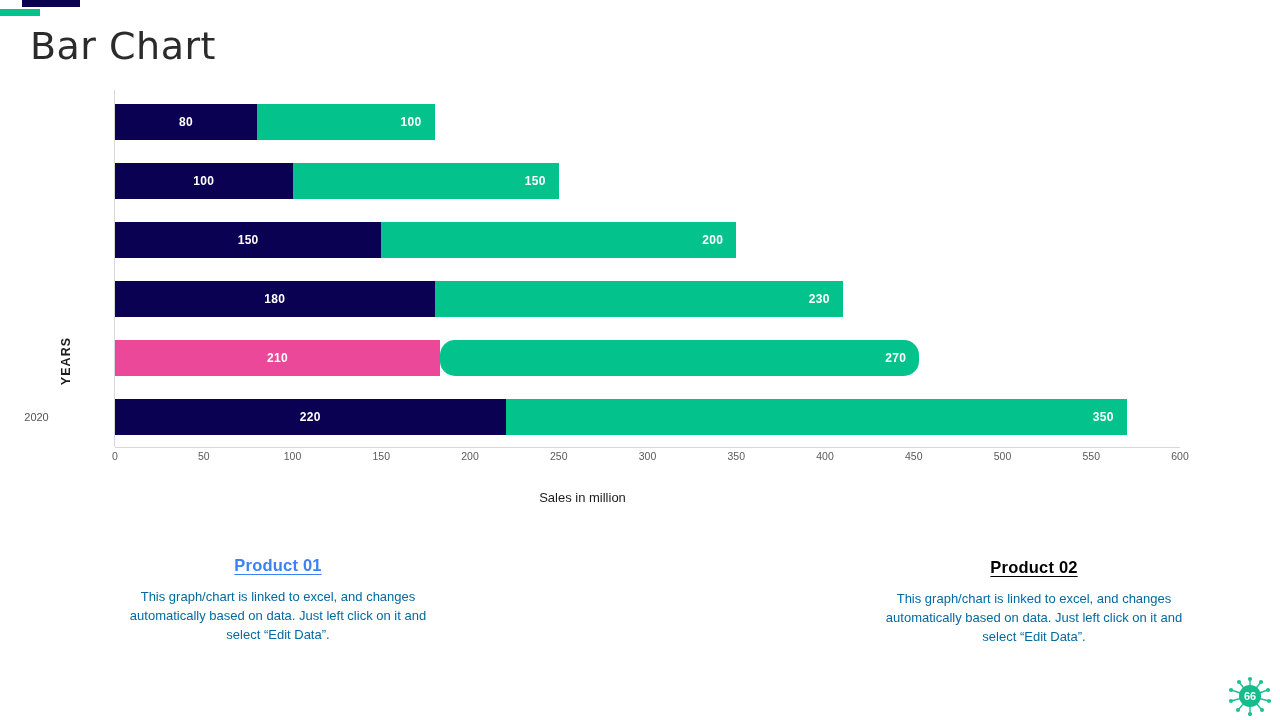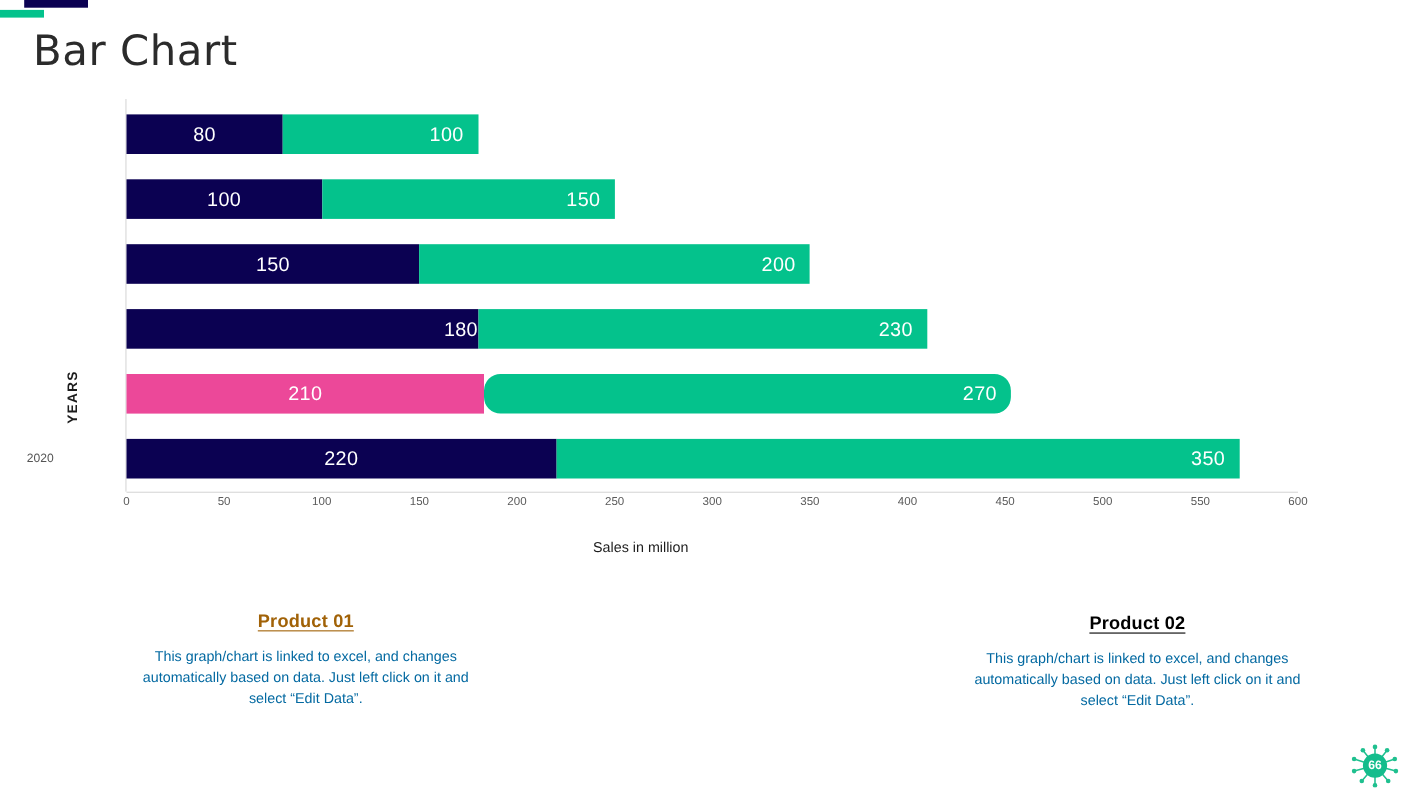--- a/index.html
+++ b/index.html
@@ -69,21 +69,21 @@
     font-size:11px; color:#545454; line-height:36px;
     padding-right:9px;
   }
   .seg {
     position:relative; height:36px;
     display:flex; align-items:center;
   }
   .seg-a { background:#0b0152; justify-content:center; }
   .seg-b { background:#04c28c; justify-content:flex-end; padding-right:13px; }
   .seg-val {
-    font-size:18px; font-weight:normal; color:#ffffff;
+    font-size:12px; font-weight:bold; color:#ffffff;
     letter-spacing:0.3px;
   }
 
   .ticks { position:absolute; left:115px; top:358px; width:1065px; height:20px; }
   .tick {
     position:absolute; top:2px;
     font-size:10.5px; color:#5a5a5a;
     transform:translateX(-50%);
     white-space:nowrap;
   }
@@ -97,21 +97,21 @@
   
   .note { position:absolute; top:556px; width:300px; text-align:center; }
   .note-1 { left:128px; }
   .note-2 { left:874px; width:320px; top:558px; }
   .note-head {
     font-size:16.5px; font-weight:bold; text-decoration:underline;
     text-underline-offset:3px;
     margin-bottom:12px;
     letter-spacing:0.2px;
   }
-  .note-1 .note-head { color:#a16207; }
+  .note-1 .note-head { color:#3b82f6; }
   .note-2 .note-head { color:#000000; }
   .note-body {
     font-size:13px; line-height:19px; color:#0369a1;
   }
 
   
   .badge-wrap { position:absolute; left:1228px; top:676px; width:44px; height:40px; }
   .badge-svg { position:absolute; left:0; top:0; }
   .badge-num {
     position:absolute; left:0; top:0; width:44px; height:40px;
@@ -157,21 +157,21 @@
         </div>
         <div class="row" style="top: 132px;">
           <div class="seg seg-a" style="width: 266.25px; background: rgb(11, 1, 82);">
             <span class="seg-val">150</span>
           </div>
           <div class="seg seg-b" style="width: 355px; background: rgb(4, 194, 140);">
             <span class="seg-val">200</span>
           </div>
         </div>
         <div class="row" style="top: 191px;">
-          <div class="seg seg-a" style="width: 319.5px; background: rgb(11, 1, 82); justify-content: flex-end;">
+          <div class="seg seg-a" style="width: 319.5px; background: rgb(11, 1, 82);">
             <span class="seg-val">180</span>
           </div>
           <div class="seg seg-b" style="width: 408.25px; background: rgb(4, 194, 140);">
             <span class="seg-val">230</span>
           </div>
         </div>
         <div class="row" style="top: 250px;">
           <div class="seg seg-a" style="width: 325px; background: #ec4899;">
             <span class="seg-val">210</span>
           </div>

